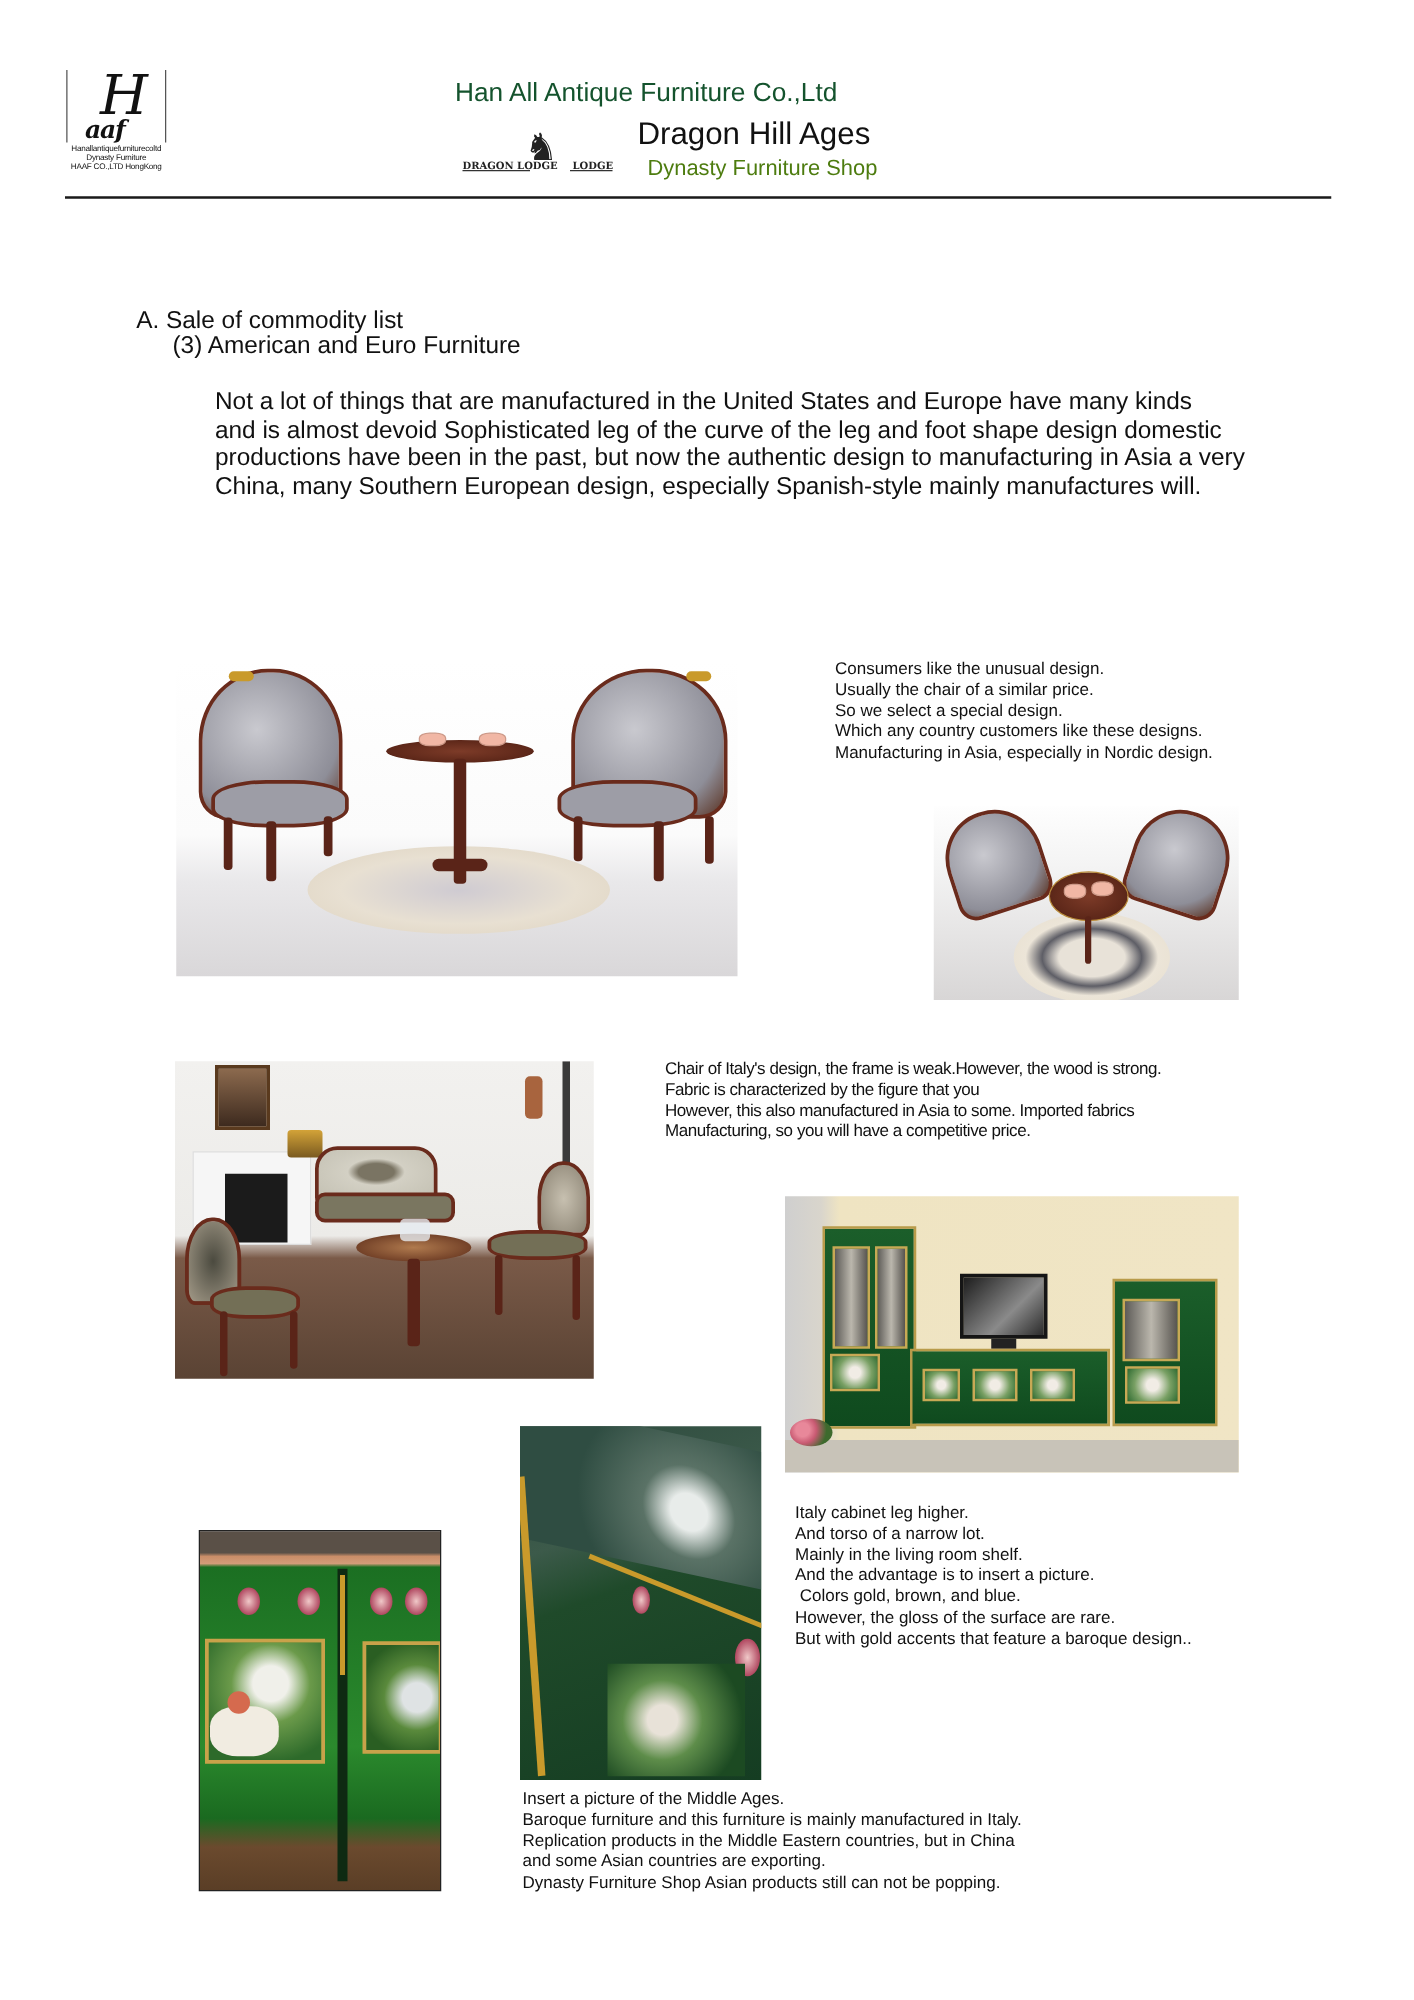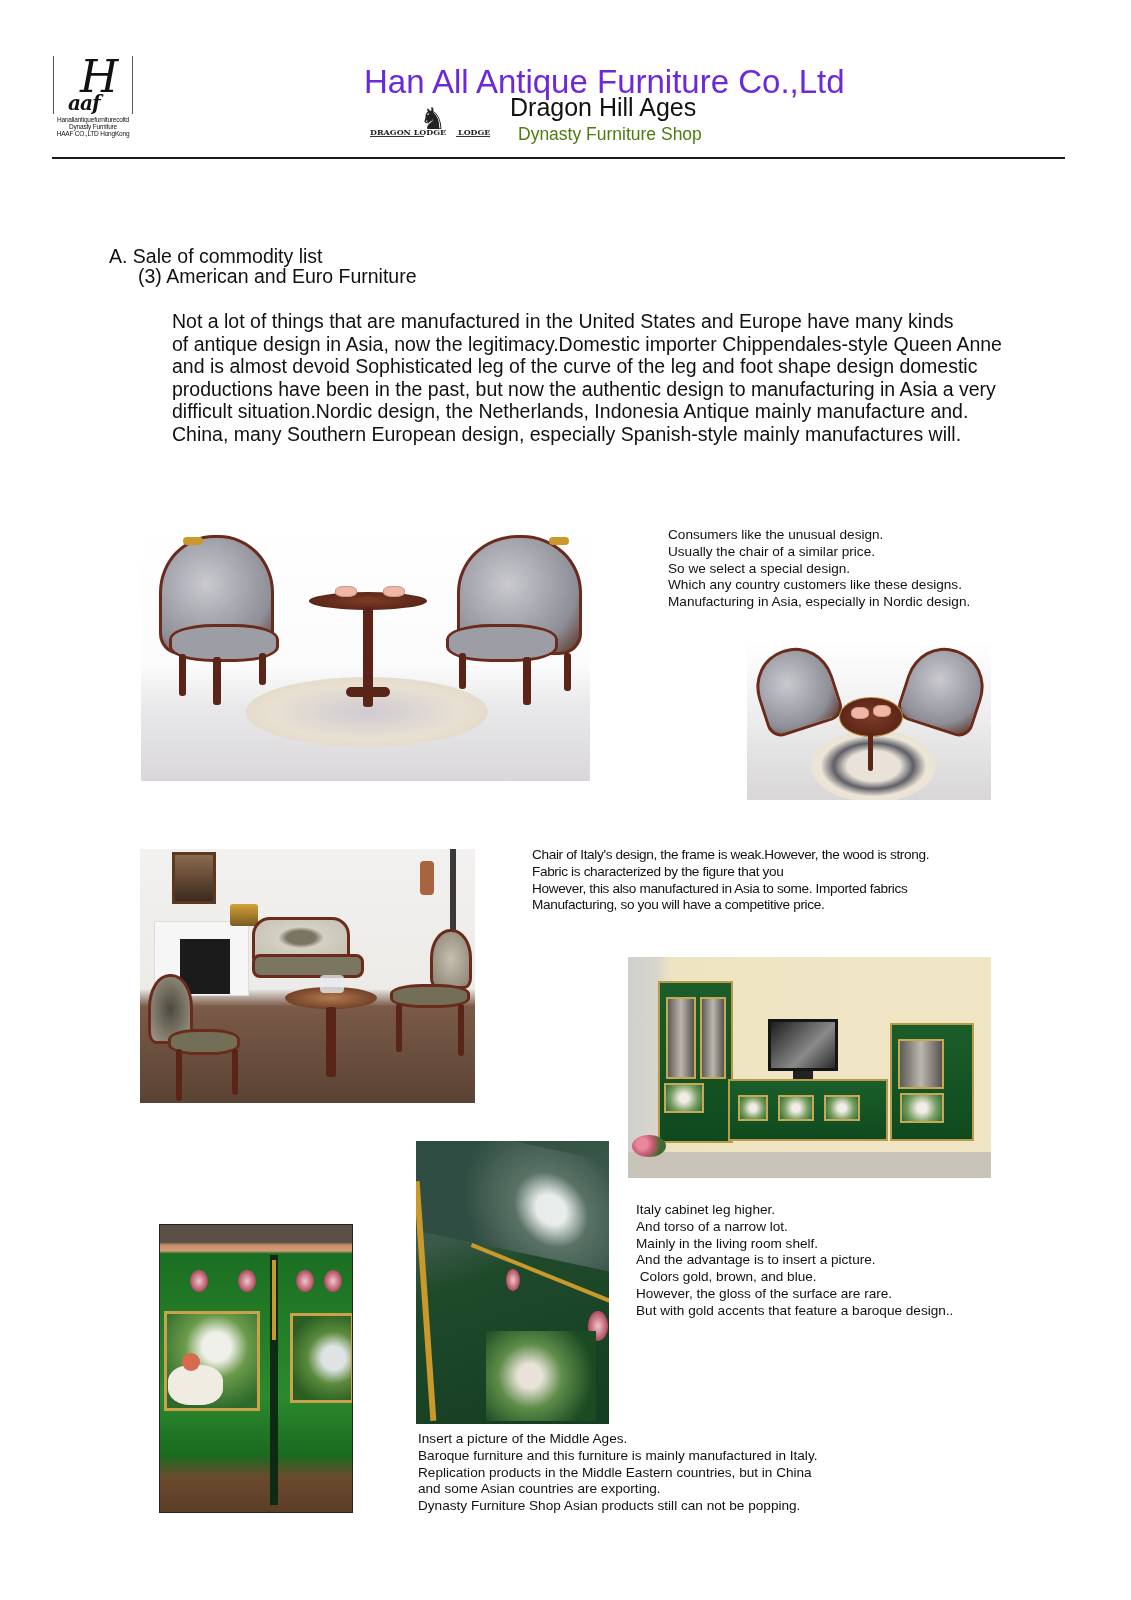--- a/index.html
+++ b/index.html
@@ -19,21 +19,21 @@
       font-family: "DejaVu Serif", serif; font-style: italic; font-size: 28px;
       line-height: 54px; text-align: center; color: #111; letter-spacing: -1px;
     }
     .logo-mono .big { font-size: 44px; position: absolute; left: 20px; top: -8px; }
     .logo-mono .small { position: absolute; left: 8px; top: 18px; font-size: 20px; font-weight: bold; }
     .logo-caption {
       position: absolute; left: -2px; top: 60px; width: 86px; text-align: center;
       font-size: 6.5px; line-height: 7px; color: #111; letter-spacing: -0.2px;
     }
 
-    .company-title { left: 364px; top: 63px; font-size: 33px; color: #6d28d9; white-space: nowrap; }
+    .company-title { left: 364px; top: 63px; font-size: 21px; color: #14532d; white-space: nowrap; }
     .dh-logo { left: 370px; top: 99px; width: 122px; height: 44px; }
     .dh-logo .horse {
       position: absolute; left: 48px; top: 0; width: 30px; height: 40px;
       font-size: 30px; line-height: 40px; text-align: center; color: #222;
     }
     .dh-logo .txt-l, .dh-logo .txt-r {
       position: absolute; top: 28px; font-family: "DejaVu Serif", serif;
       font-size: 8px; font-weight: bold; color: #222; letter-spacing: 0px;
     }
     .dh-logo .txt-l { left: 0; }
@@ -136,24 +136,22 @@
 <div class="abs lodge-title">Dragon Hill Ages</div>
 <div class="abs shop-title">Dynasty Furniture Shop</div>
 
 <div class="abs header-rule"></div>
 
 <div class="abs section-heading">A. Sale of commodity list</div>
 <div class="abs sub-heading">(3) American and Euro Furniture</div>
 
 <div class="abs intro">
   <div>Not a lot of things that are manufactured in the United States and Europe have many kinds</div>
-  <div>of antique design in Asia, now the legitimacy.Domestic importer Chippendales-style Queen Anne</div>
   <div>and is almost devoid Sophisticated leg of the curve of the leg and foot shape design domestic</div>
   <div>productions have been in the past, but now the authentic design to manufacturing in Asia a very</div>
-  <div>difficult situation.Nordic design, the Netherlands, Indonesia Antique mainly manufacture and.</div>
   <div>China, many Southern European design, especially Spanish-style mainly manufactures will.</div>
 </div>
 
 <div class="abs photo photo-1">
   <div class="shp rug" style="left:105px;top:148px;width:242px;height:70px;"></div>
 
   <div class="shp chair-back" style="left:18px;top:6px;width:115px;height:120px;"></div>
   <div class="shp chair-seat" style="left:28px;top:95px;width:110px;height:38px;"></div>
   <div class="shp leg" style="left:38px;top:125px;width:7px;height:42px;"></div>
   <div class="shp leg" style="left:72px;top:128px;width:8px;height:48px;"></div>

